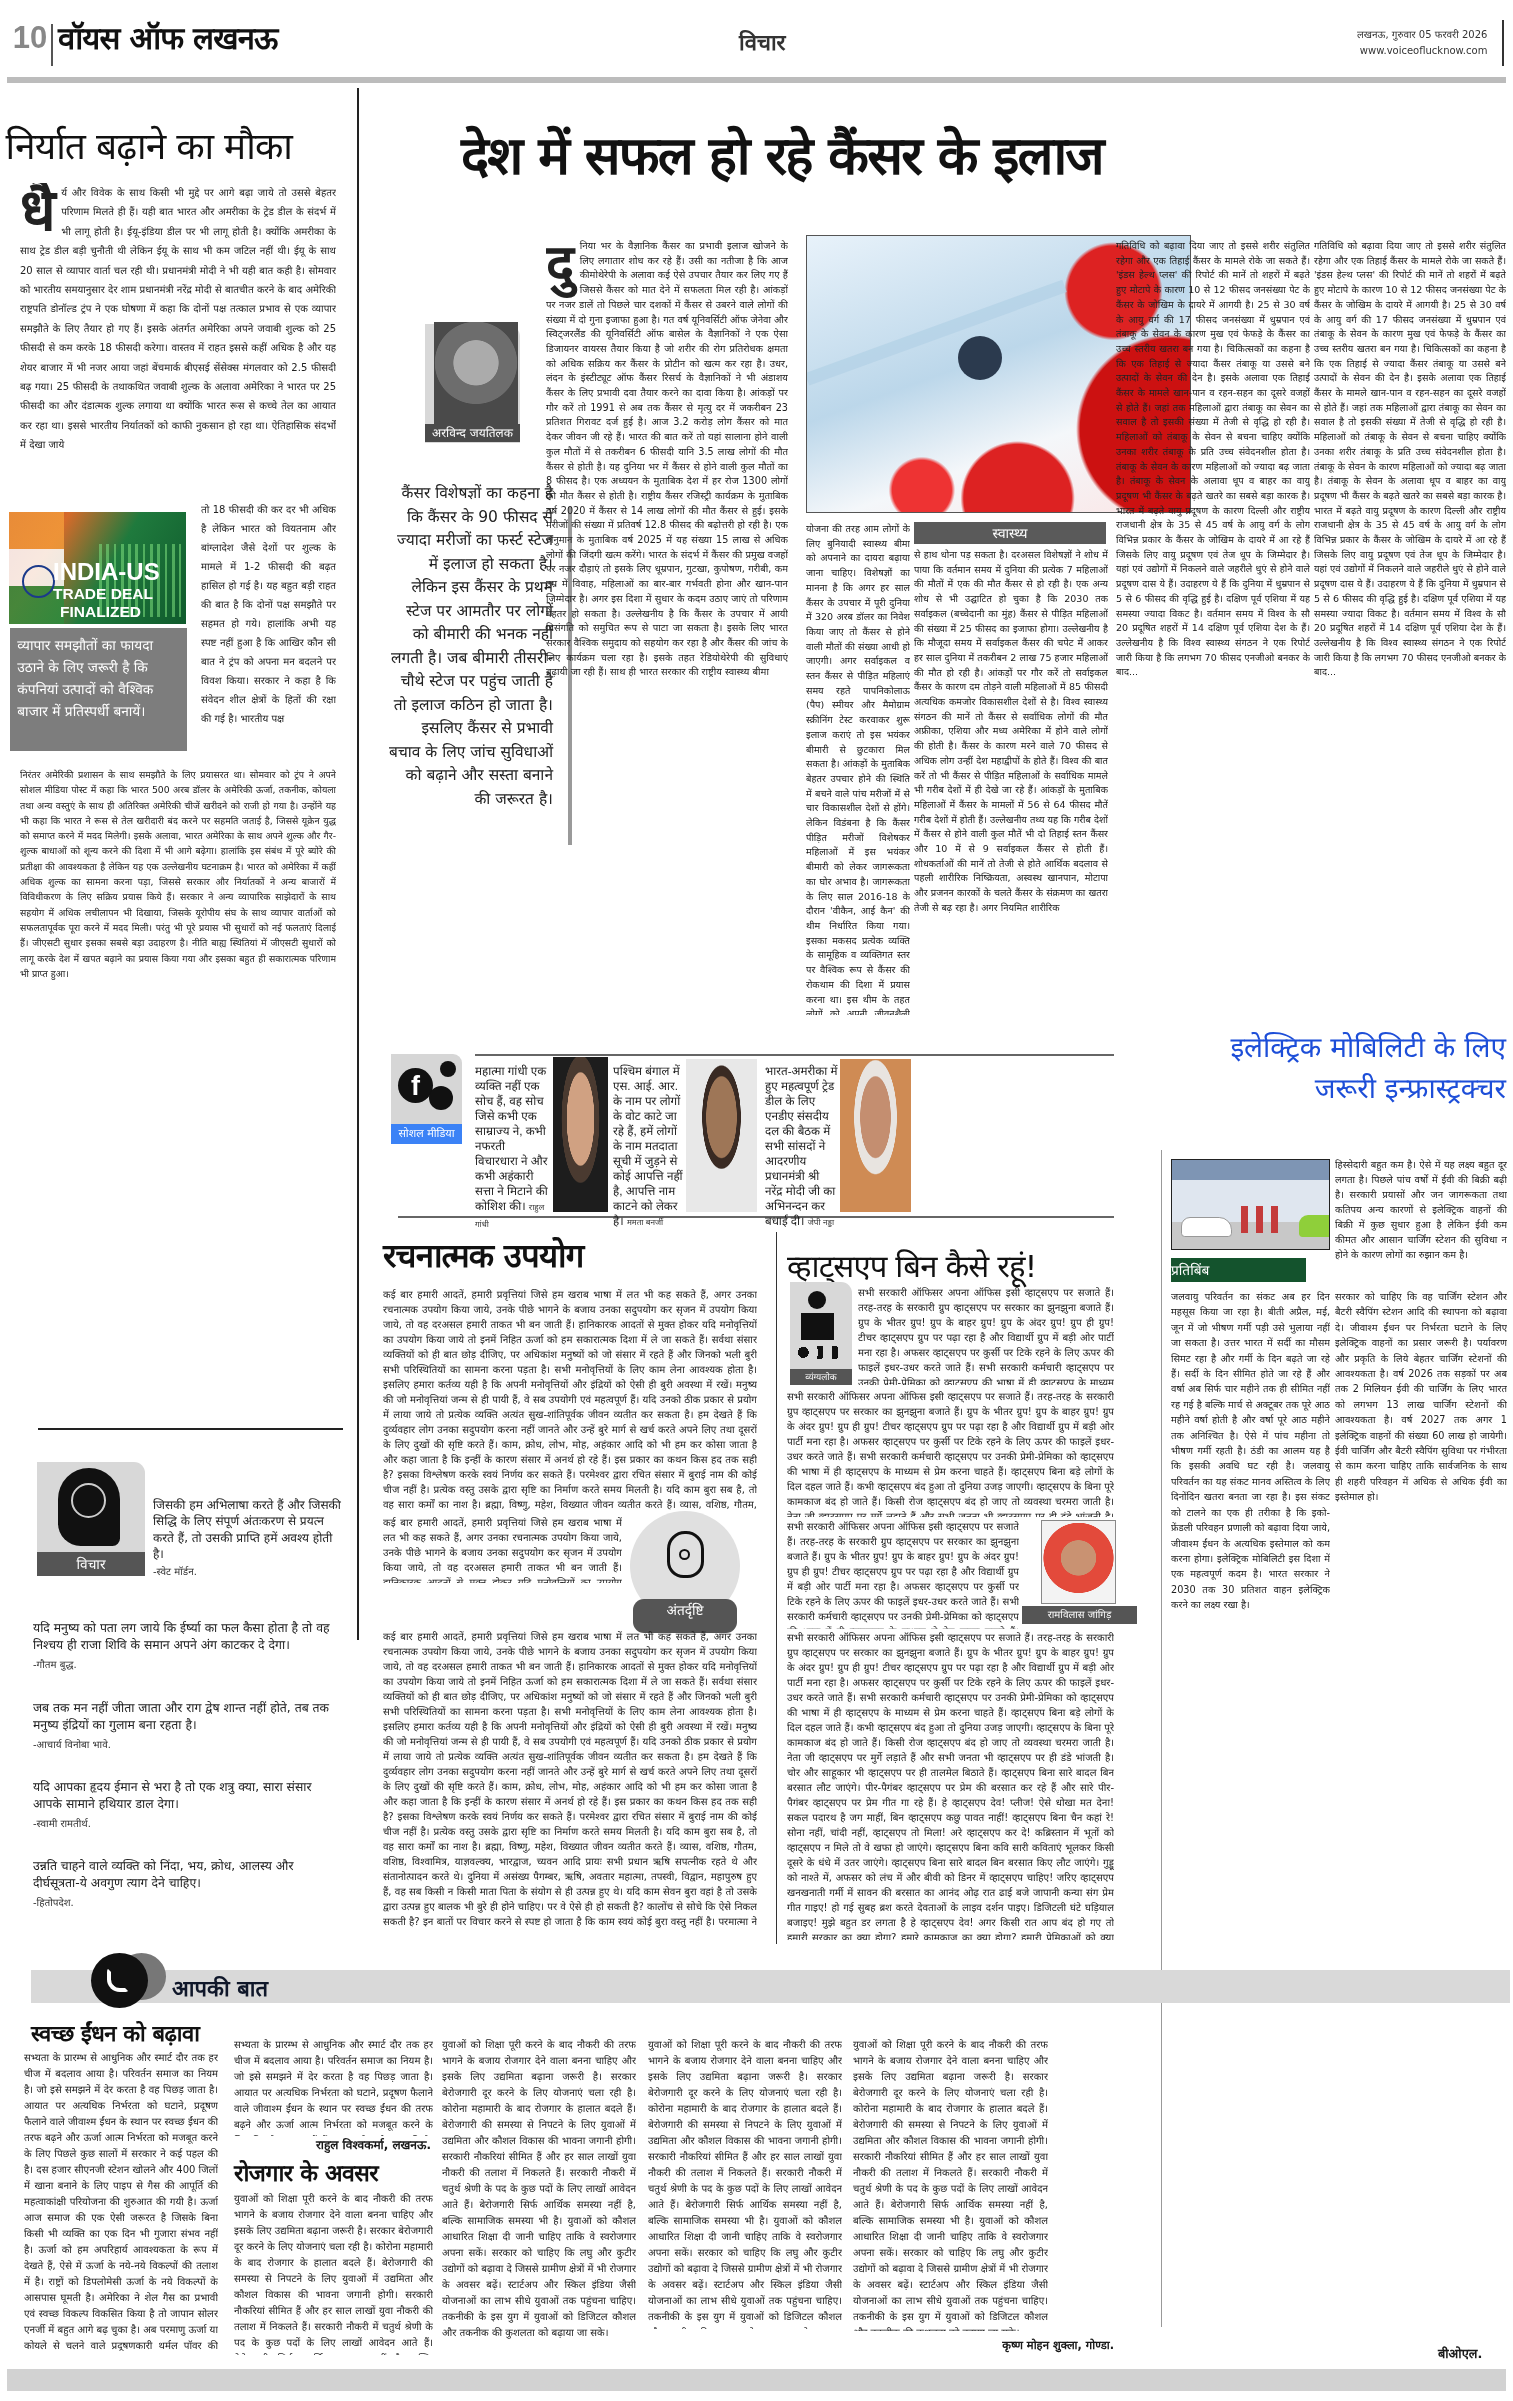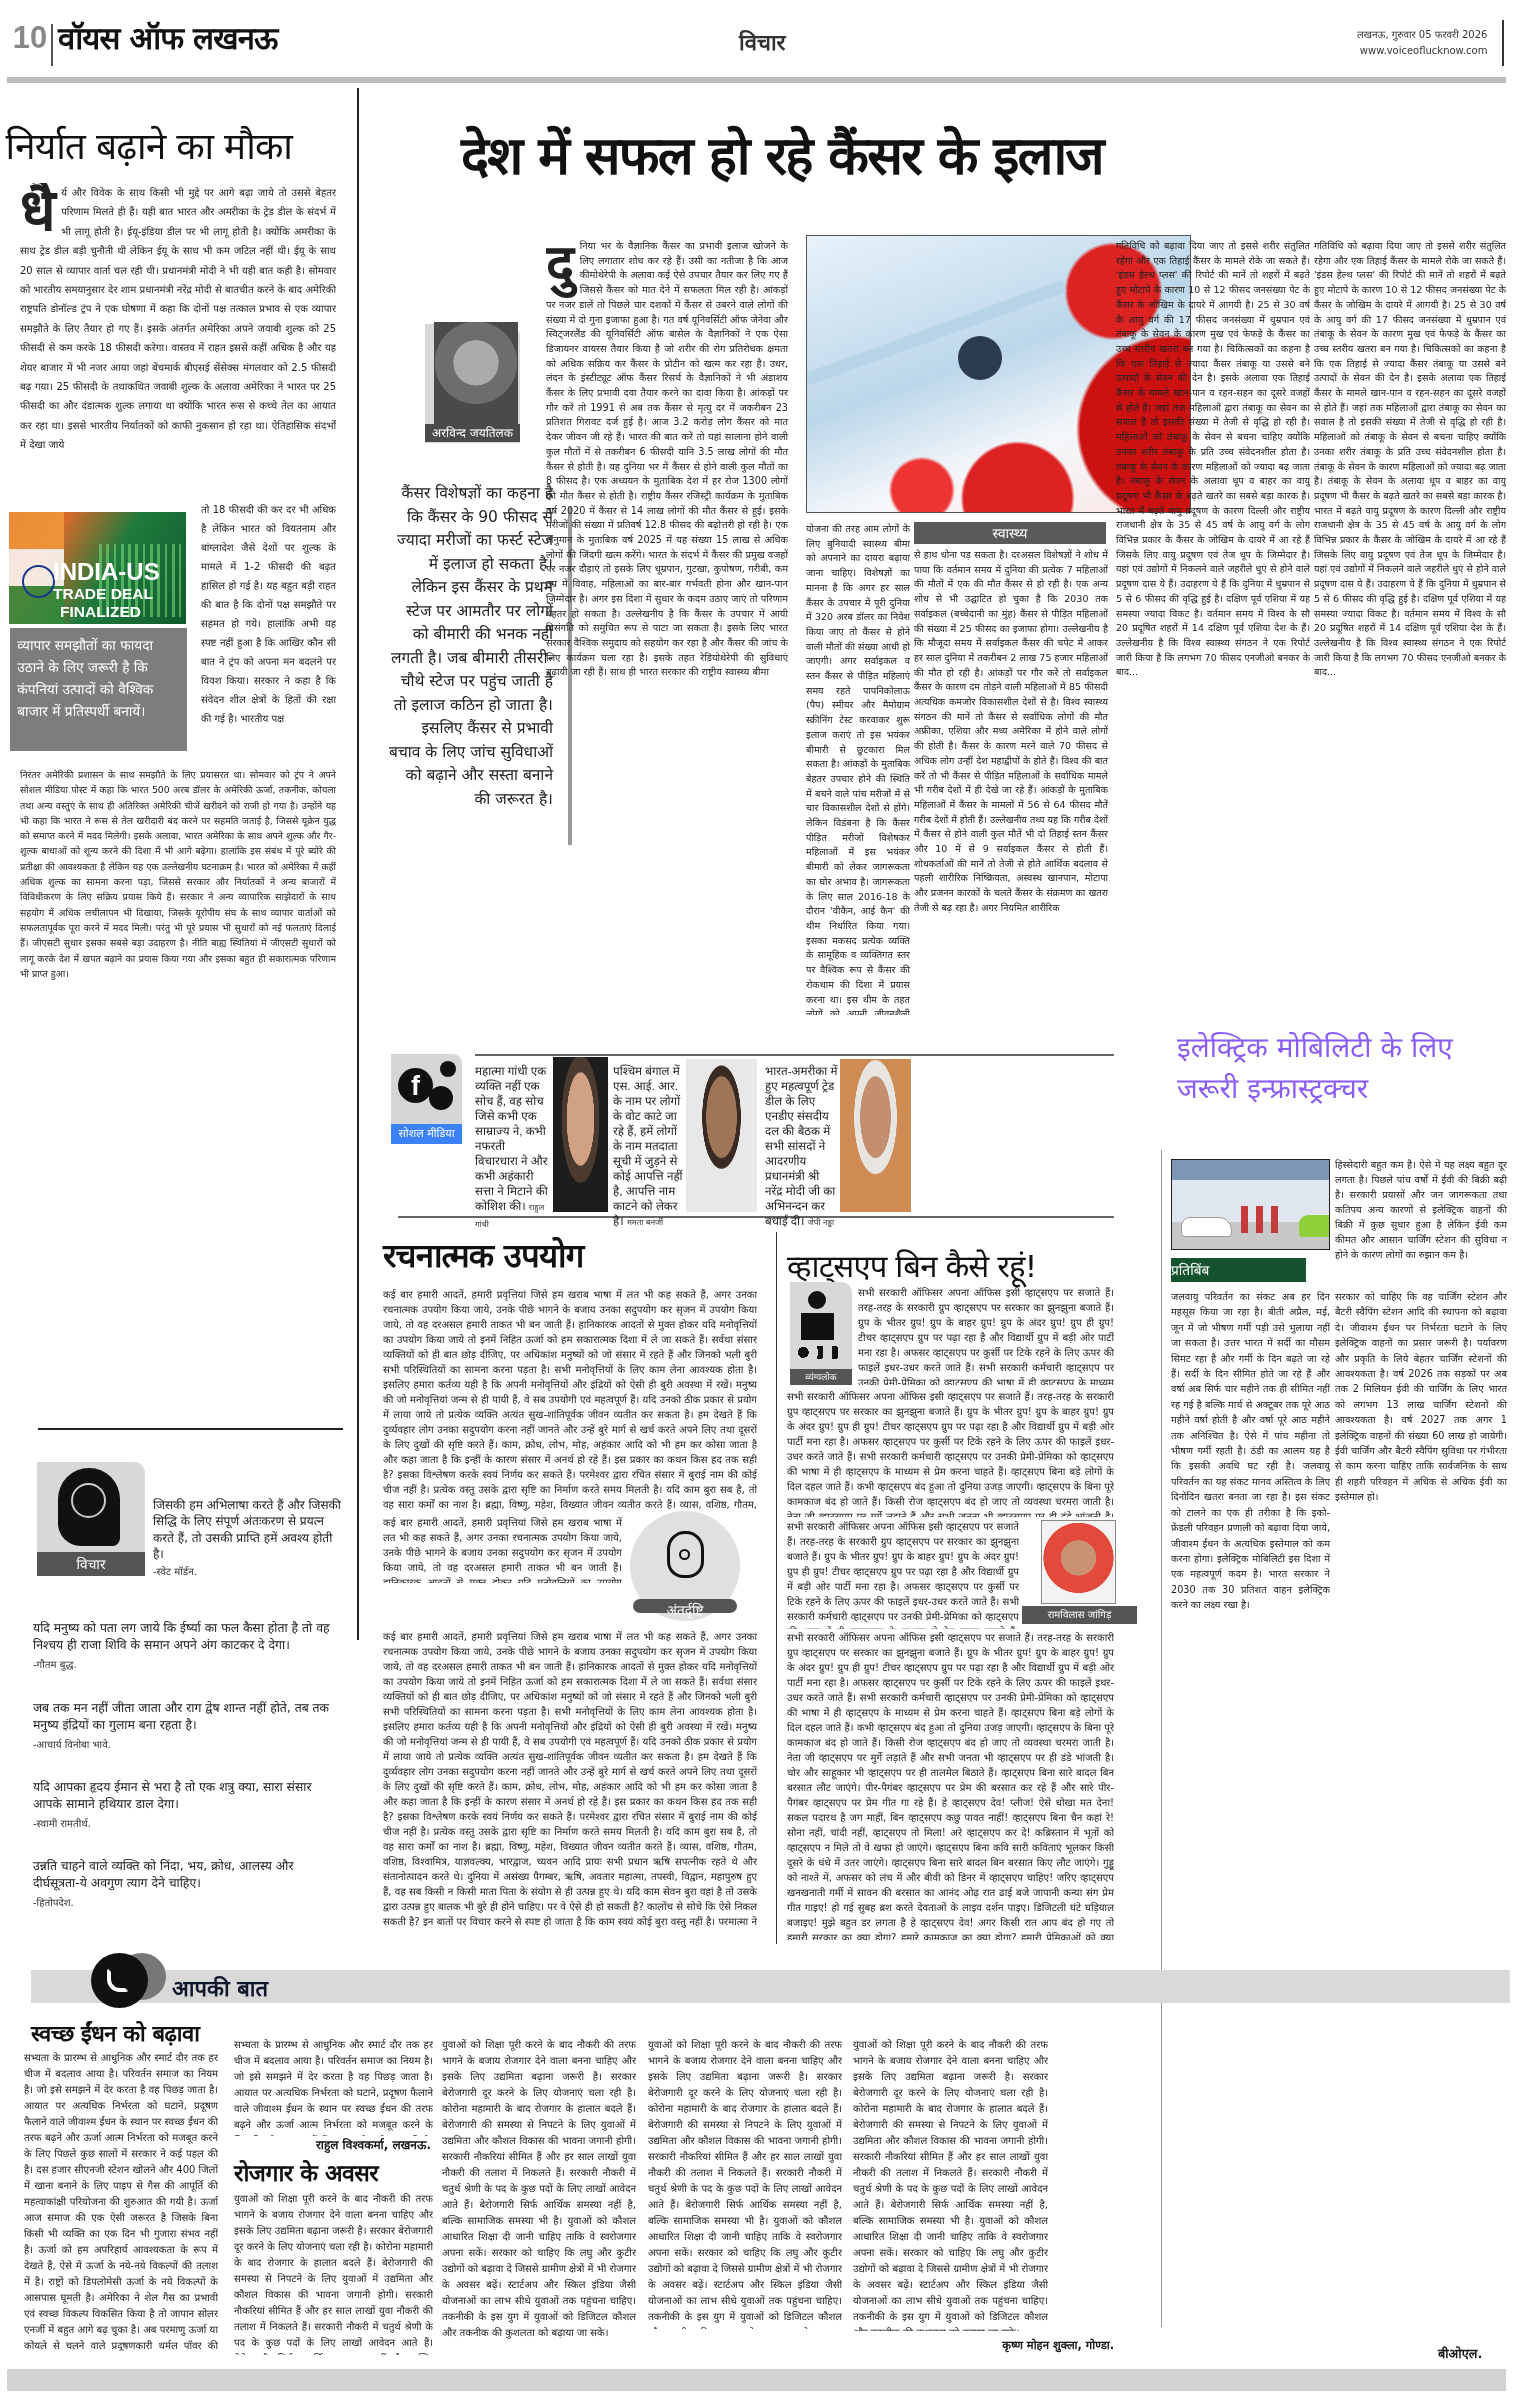--- a/index.html
+++ b/index.html
@@ -46,33 +46,33 @@
   .social-box { left: 391px; top: 1054px; width: 71px; height: 82px; background: #d6d6d6; border-radius: 0 9px 0 0; }
   .social-f { left: 398px; top: 1068px; width: 35px; height: 35px; border-radius: 50%; background: #111; color: #fff; font-weight: bold; font-size: 27px; text-align: center; line-height: 37px; font-family: "Liberation Sans", sans-serif; }
   .social-tw { left: 429px; top: 1086px; width: 24px; height: 24px; border-radius: 50%; background: #111; }
   .social-ph { left: 440px; top: 1061px; width: 16.4px; height: 16.4px; border-radius: 50%; background: #111; }
   .social-label { left: 391px; top: 1124px; width: 71px; height: 20px; background: #3b82f6; color: #fff; font-size: 11px; text-align: center; line-height: 20px; }
   .social-text { font-size: 11.7px; line-height: 15px; color: #1a1a1a; font-family: "Liberation Sans", sans-serif; }
   .social-photo { filter: grayscale(10%); }
   .sig { font-size: 8.2px; color: #333; }
   .rule-dark { position:absolute; height: 1.8px; background: #666; }
   
-  .ev-head { left: 1177px; top: 1027px; font-size: 28px; line-height: 41px; text-align: left; color: #8b5cf6; width: 329px; }
+  .ev-head { left: 1177px; top: 1027px; font-size: 28px; line-height: 41px; text-align: right; color: #1d4ed8; width: 329px; }
   .ev-img { left: 1171px; top: 1159px; width: 159px; height: 91px; border: 0.9px solid #222; background: linear-gradient(#7e95b4 0 22%, #dfe6ef 22% 70%, #c8c8c8 70%); overflow:hidden; }
   .ev-img .pump { position:absolute; top:46px; width:7.3px; height:27px; background:#c43b3b; }
   .ev-img .car { position:absolute; left:9px; top:57px; width:51px; height:20px; background:#fff; border-radius:9px 12.8px 3.7px 3.7px; border:0.9px solid #999; }
   .ev-img .car2 { position:absolute; right:-7.3px; top:55px; width:37px; height:22px; background:#8fcf3a; border-radius:9px 3.7px 3.7px 3.7px; }
   .ev-tag { left: 1171px; top: 1258px; width: 135px; height: 24px; background: #14532d; color: #fff; font-size: 13.7px; text-align: left; padding-right: 18px; line-height: 24px; }
   
   .sec-head { font-size: 33px; font-weight: bold; letter-spacing: -0.9px; color: #111; }
   .sec-head-light { font-size: 31px; color: #111; letter-spacing: -0.9px; }
   .icon-box { background: #d8d8d8; border-radius: 0 11px 0 0; }
   .icon-label { background: #555; color: #fff; text-align: center; }
   .antar { left: 630px; top: 1511px; width: 110px; height: 110px; background: #e0e0e0; border-radius: 50%; }
-  .antar-label { left: 633px; top: 1599px; width: 104px; height: 14px; background: #555; color: #fff; border-radius: 11px; text-align: center; font-size: 13.7px; line-height: 22px; }
+  .antar-label { left: 633px; top: 1599px; width: 104px; height: 34px; background: #555; color: #fff; border-radius: 11px; text-align: center; font-size: 13.7px; line-height: 22px; }
   .quotes { font-size: 12.3px; line-height: 17.3px; color: #222; }
   .qsrc { text-align: left; font-size: 10px; color: #333; margin-top: 1.8px; }
   .apki-band { left: 31px; top: 1970px; width: 1479px; height: 33px; background: #d9d9d9; }
   .apki-bubble { left: 91px; top: 1953px; width: 57px; height: 55px; background: #111; border-radius: 50%; }
   .apki-bubble2 { left: 117px; top: 1953px; width: 49px; height: 47px; background: #777; border-radius: 50%; }
   .apki-label { left: 172px; top: 1972px; font-size: 22px; font-weight: bold; color: #0f172a; }
   .letter-head { font-size: 22px; font-weight: bold; color: #111; letter-spacing: -0.5px; }
   .ltxt { font-size: 10px; line-height: 16px; color: #222; text-align: justify; overflow: hidden; }
   .ramvilas-photo { left: 1041px; top: 1520px; width: 75px; height: 84px; background: radial-gradient(circle at 50% 45%, #c99272 0 30%, #e34a3b 31% 60%, #f3f3f3 61%); border:0.9px solid #888; }
   .ramvilas-name { left: 1022px; top: 1606px; width: 115px; height: 18px; background: #555; color: #fff; font-size: 10px; text-align: center; line-height: 18px; }

